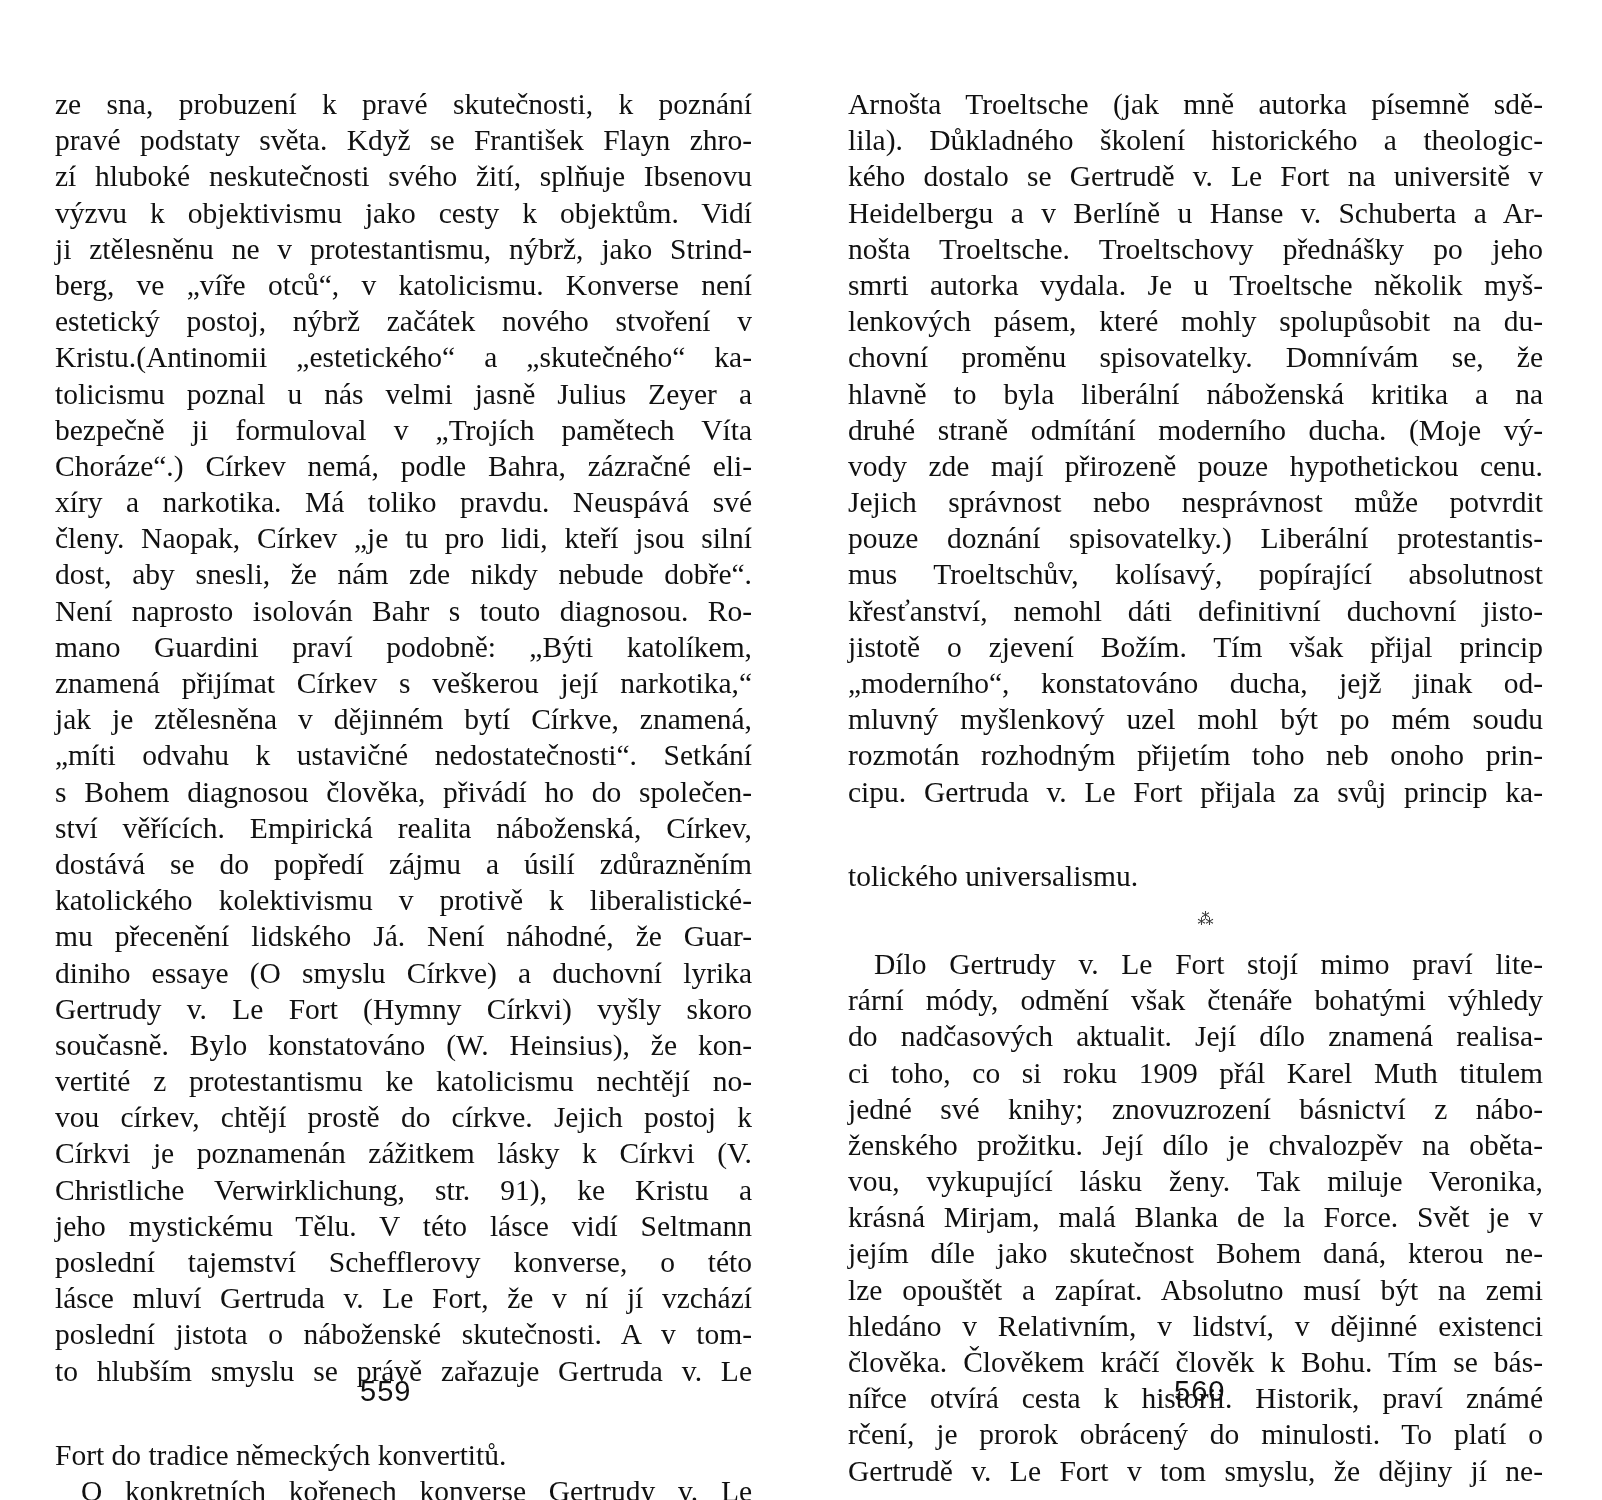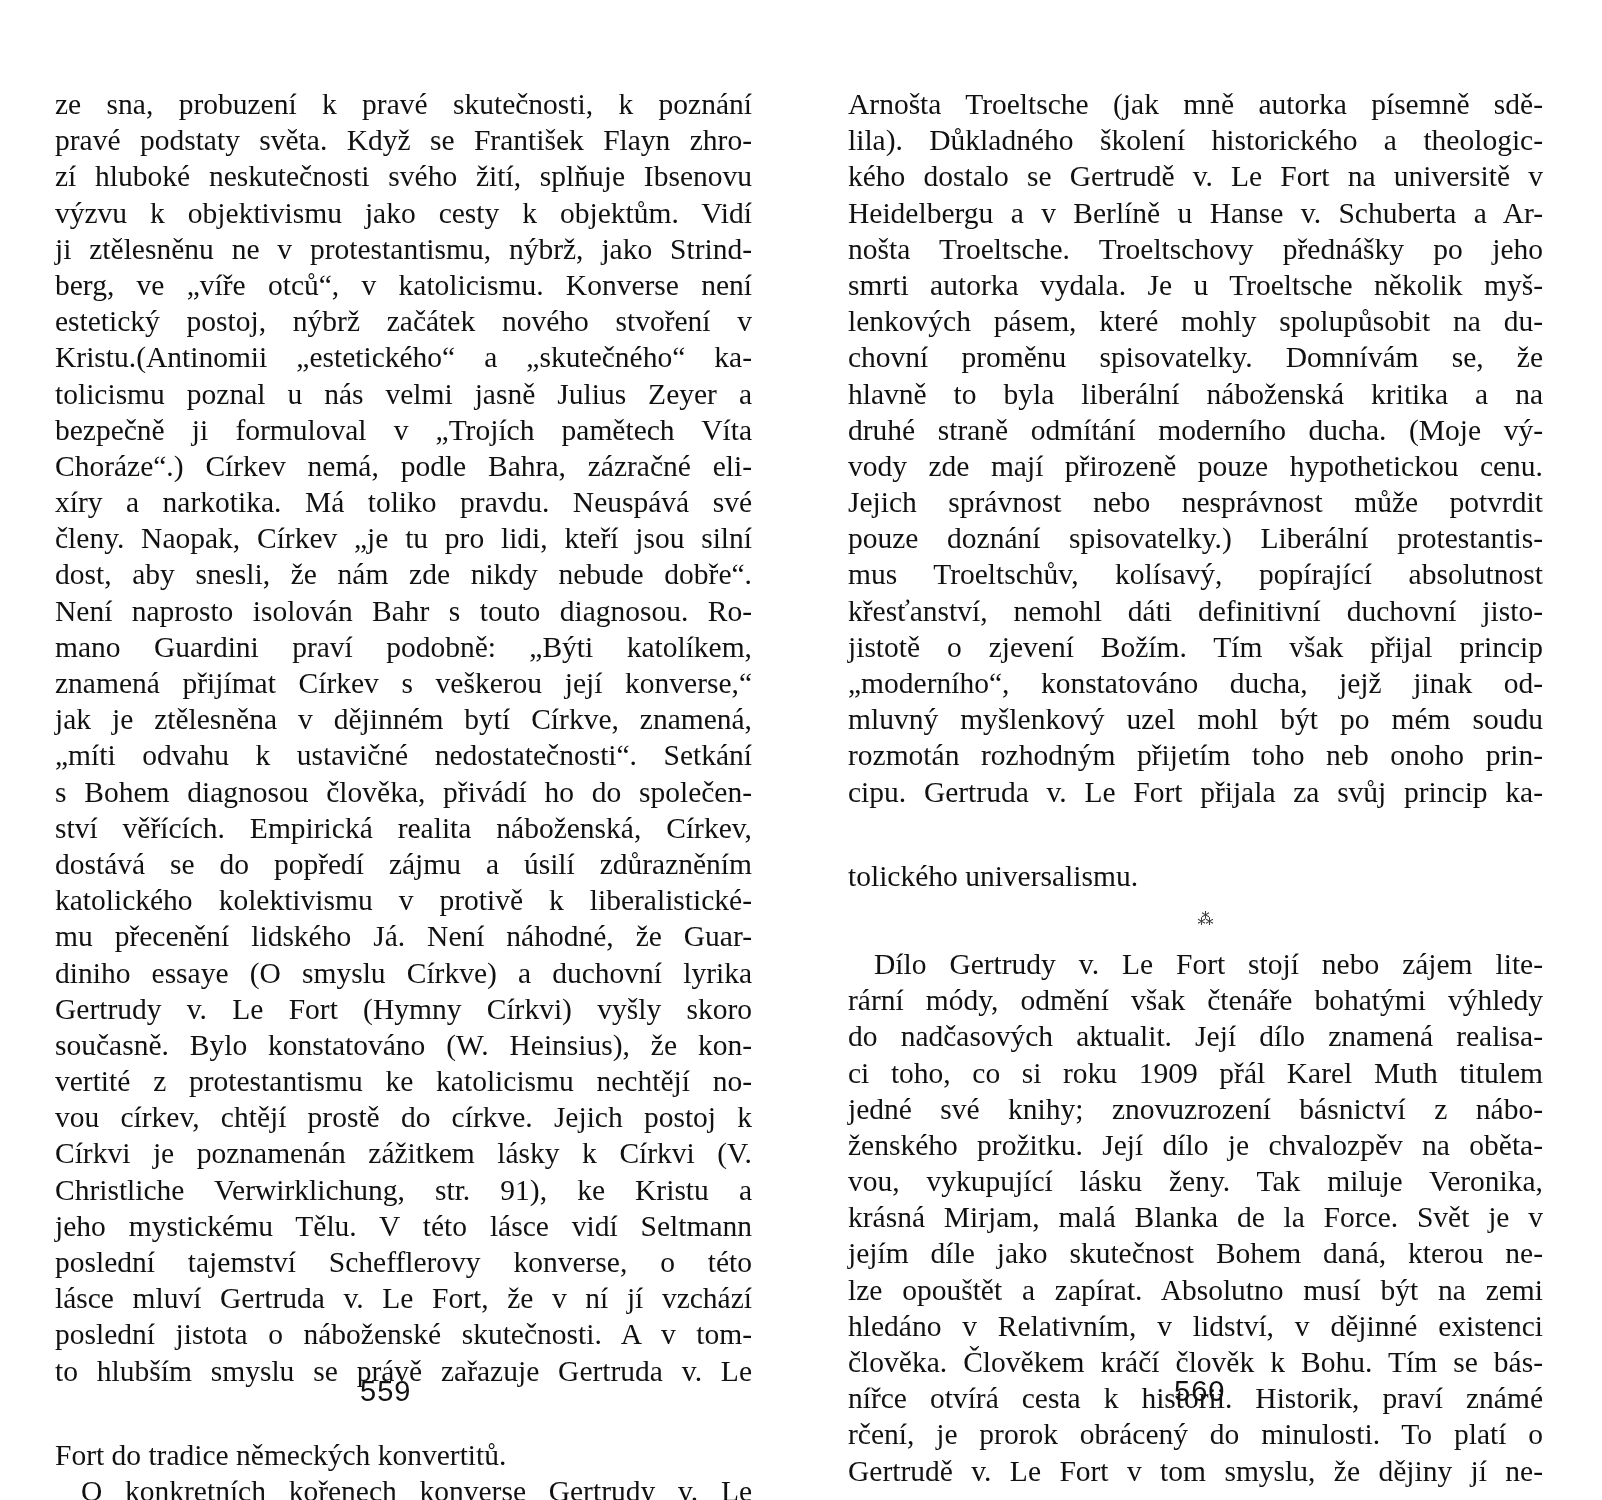--- a/index.html
+++ b/index.html
@@ -71,21 +71,21 @@
     <span class="line">estetický postoj, nýbrž začátek nového stvoření v</span>
     <span class="line">Kristu.(Antinomii „estetického“ a „skutečného“ ka-</span>
     <span class="line">tolicismu poznal u nás velmi jasně Julius Zeyer a</span>
     <span class="line">bezpečně ji formuloval v „Trojích pamětech Víta</span>
     <span class="line">Choráze“.) Církev nemá, podle Bahra, zázračné eli-</span>
     <span class="line">xíry a narkotika. Má toliko pravdu. Neuspává své</span>
     <span class="line">členy. Naopak, Církev „je tu pro lidi, kteří jsou silní</span>
     <span class="line">dost, aby snesli, že nám zde nikdy nebude dobře“.</span>
     <span class="line">Není naprosto isolován Bahr s touto diagnosou. Ro-</span>
     <span class="line">mano Guardini praví podobně: „Býti katolíkem,</span>
-    <span class="line">znamená přijímat Církev s veškerou její konverse,“</span>
+    <span class="line">znamená přijímat Církev s veškerou její narkotika,“</span>
     <span class="line">jak je ztělesněna v dějinném bytí Církve, znamená,</span>
     <span class="line">„míti odvahu k ustavičné nedostatečnosti“. Setkání</span>
     <span class="line">s Bohem diagnosou člověka, přivádí ho do společen-</span>
     <span class="line">ství věřících. Empirická realita náboženská, Církev,</span>
     <span class="line">dostává se do popředí zájmu a úsilí zdůrazněním</span>
     <span class="line">katolického kolektivismu v protivě k liberalistické-</span>
     <span class="line">mu přecenění lidského Já. Není náhodné, že Guar-</span>
     <span class="line">diniho essaye (O smyslu Církve) a duchovní lyrika</span>
     <span class="line">Gertrudy v. Le Fort (Hymny Církvi) vyšly skoro</span>
     <span class="line">současně. Bylo konstatováno (W. Heinsius), že kon-</span>
@@ -123,21 +123,21 @@
       <span class="line">křesťanství, nemohl dáti definitivní duchovní jisto-</span>
       <span class="line">jistotě o zjevení Božím. Tím však přijal princip</span>
       <span class="line">„moderního“, konstatováno ducha, jejž jinak od-</span>
       <span class="line">mluvný myšlenkový uzel mohl být po mém soudu</span>
       <span class="line">rozmotán rozhodným přijetím toho neb onoho prin-</span>
       <span class="line">cipu. Gertruda v. Le Fort přijala za svůj princip ka-</span>
       <span class="line last">tolického universalismu.</span>
     </div>
   <span class="ornament">⁂</span>
   <div id="right-sec2">
-      <span class="line indent">Dílo Gertrudy v. Le Fort stojí nebo zájem lite-</span>
+      <span class="line indent">Dílo Gertrudy v. Le Fort stojí mimo praví lite-</span>
       <span class="line">rární módy, odmění však čtenáře bohatými výhledy</span>
       <span class="line">do nadčasových aktualit. Její dílo znamená realisa-</span>
       <span class="line">ci toho, co si roku 1909 přál Karel Muth titulem</span>
       <span class="line">jedné své knihy; znovuzrození básnictví z nábo-</span>
       <span class="line">ženského prožitku. Její dílo je chvalozpěv na oběta-</span>
       <span class="line">vou, vykupující lásku ženy. Tak miluje Veronika,</span>
       <span class="line">krásná Mirjam, malá Blanka de la Force. Svět je v</span>
       <span class="line">jejím díle jako skutečnost Bohem daná, kterou ne-</span>
       <span class="line">lze opouštět a zapírat. Absolutno musí být na zemi</span>
       <span class="line">hledáno v Relativním, v lidství, v dějinné existenci</span>

